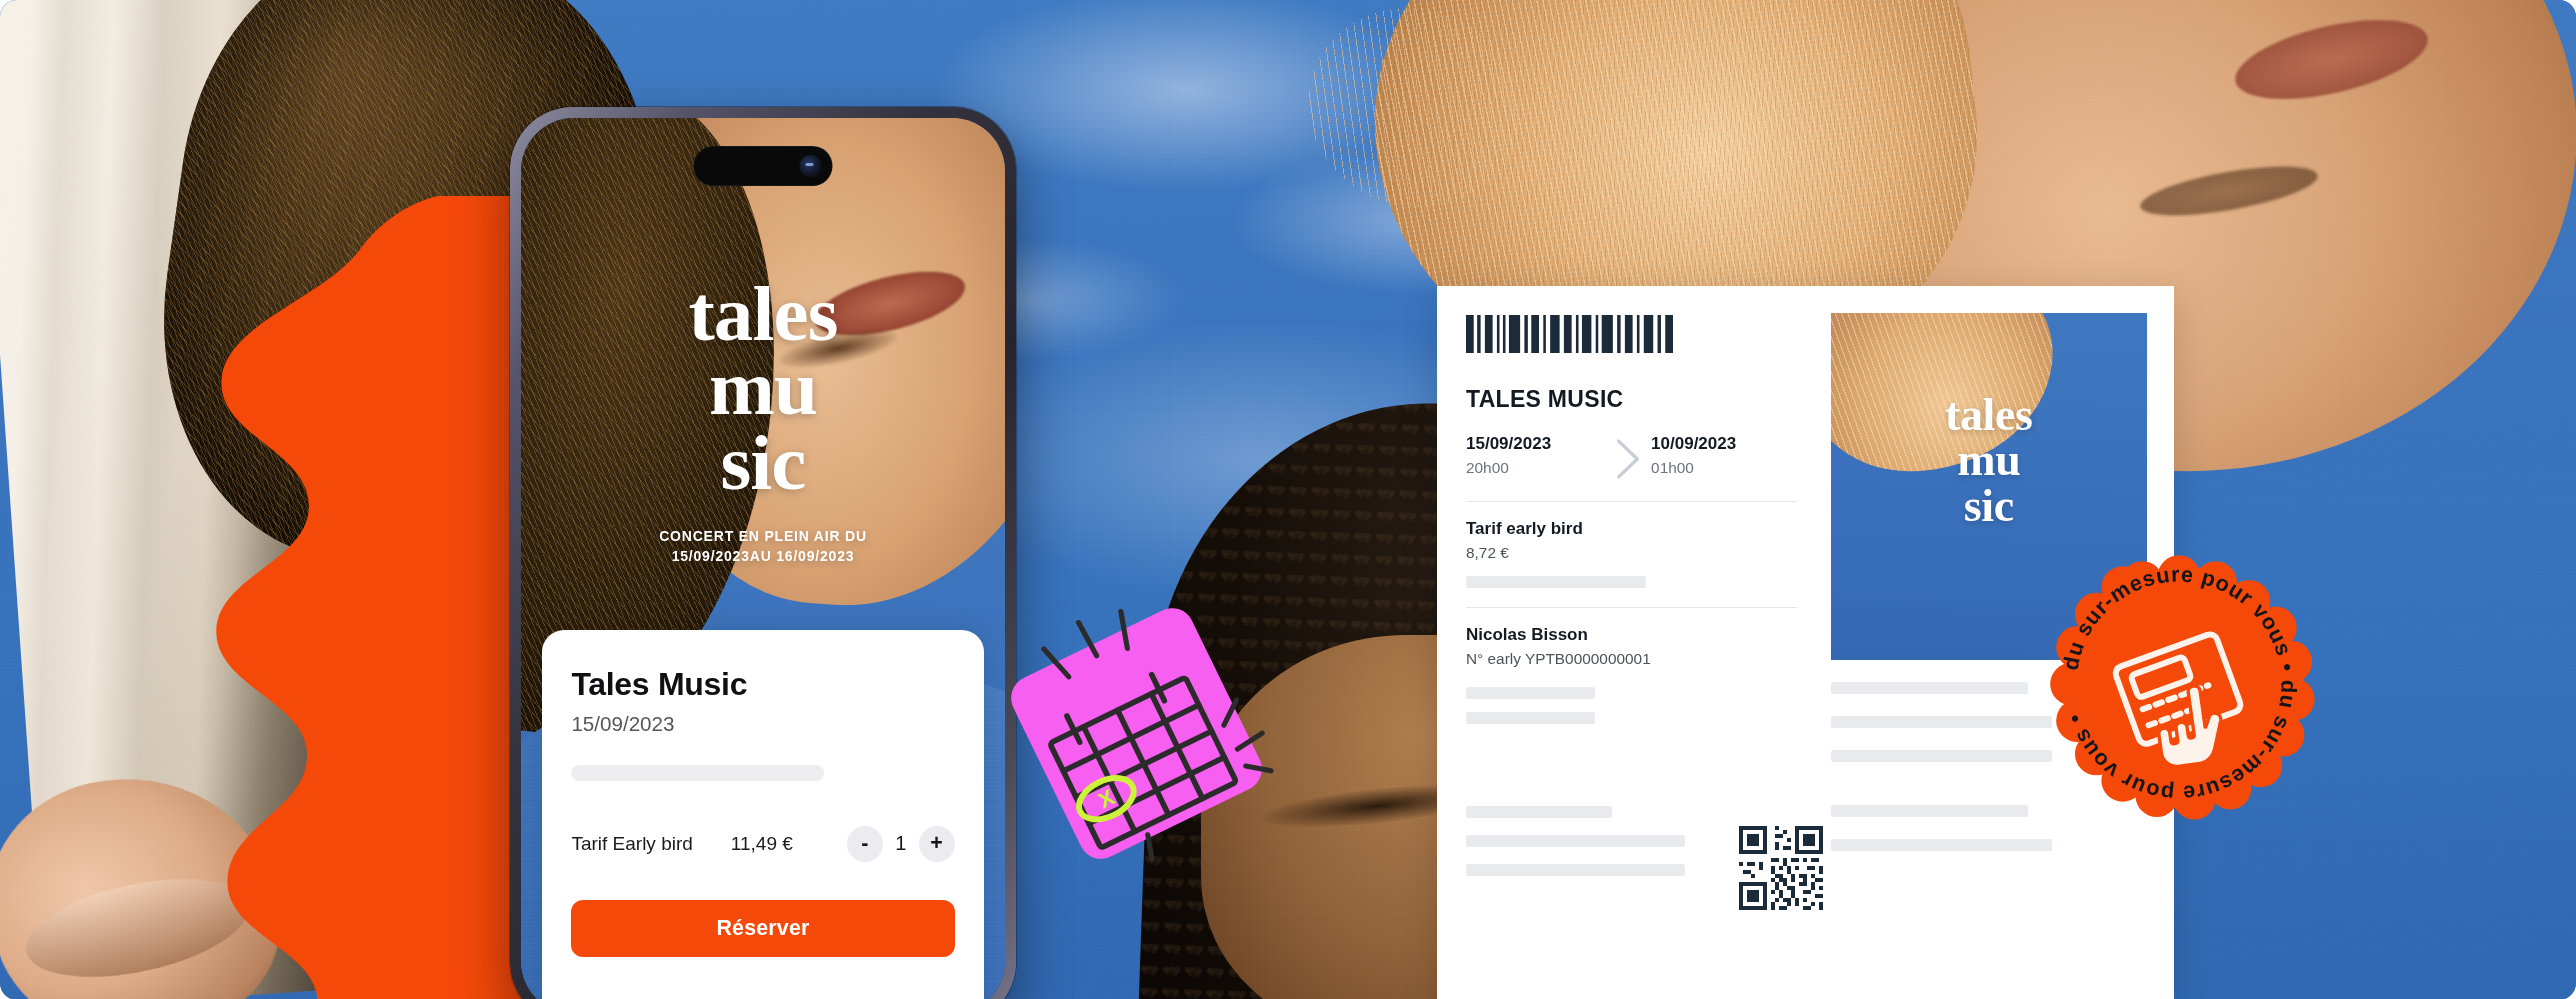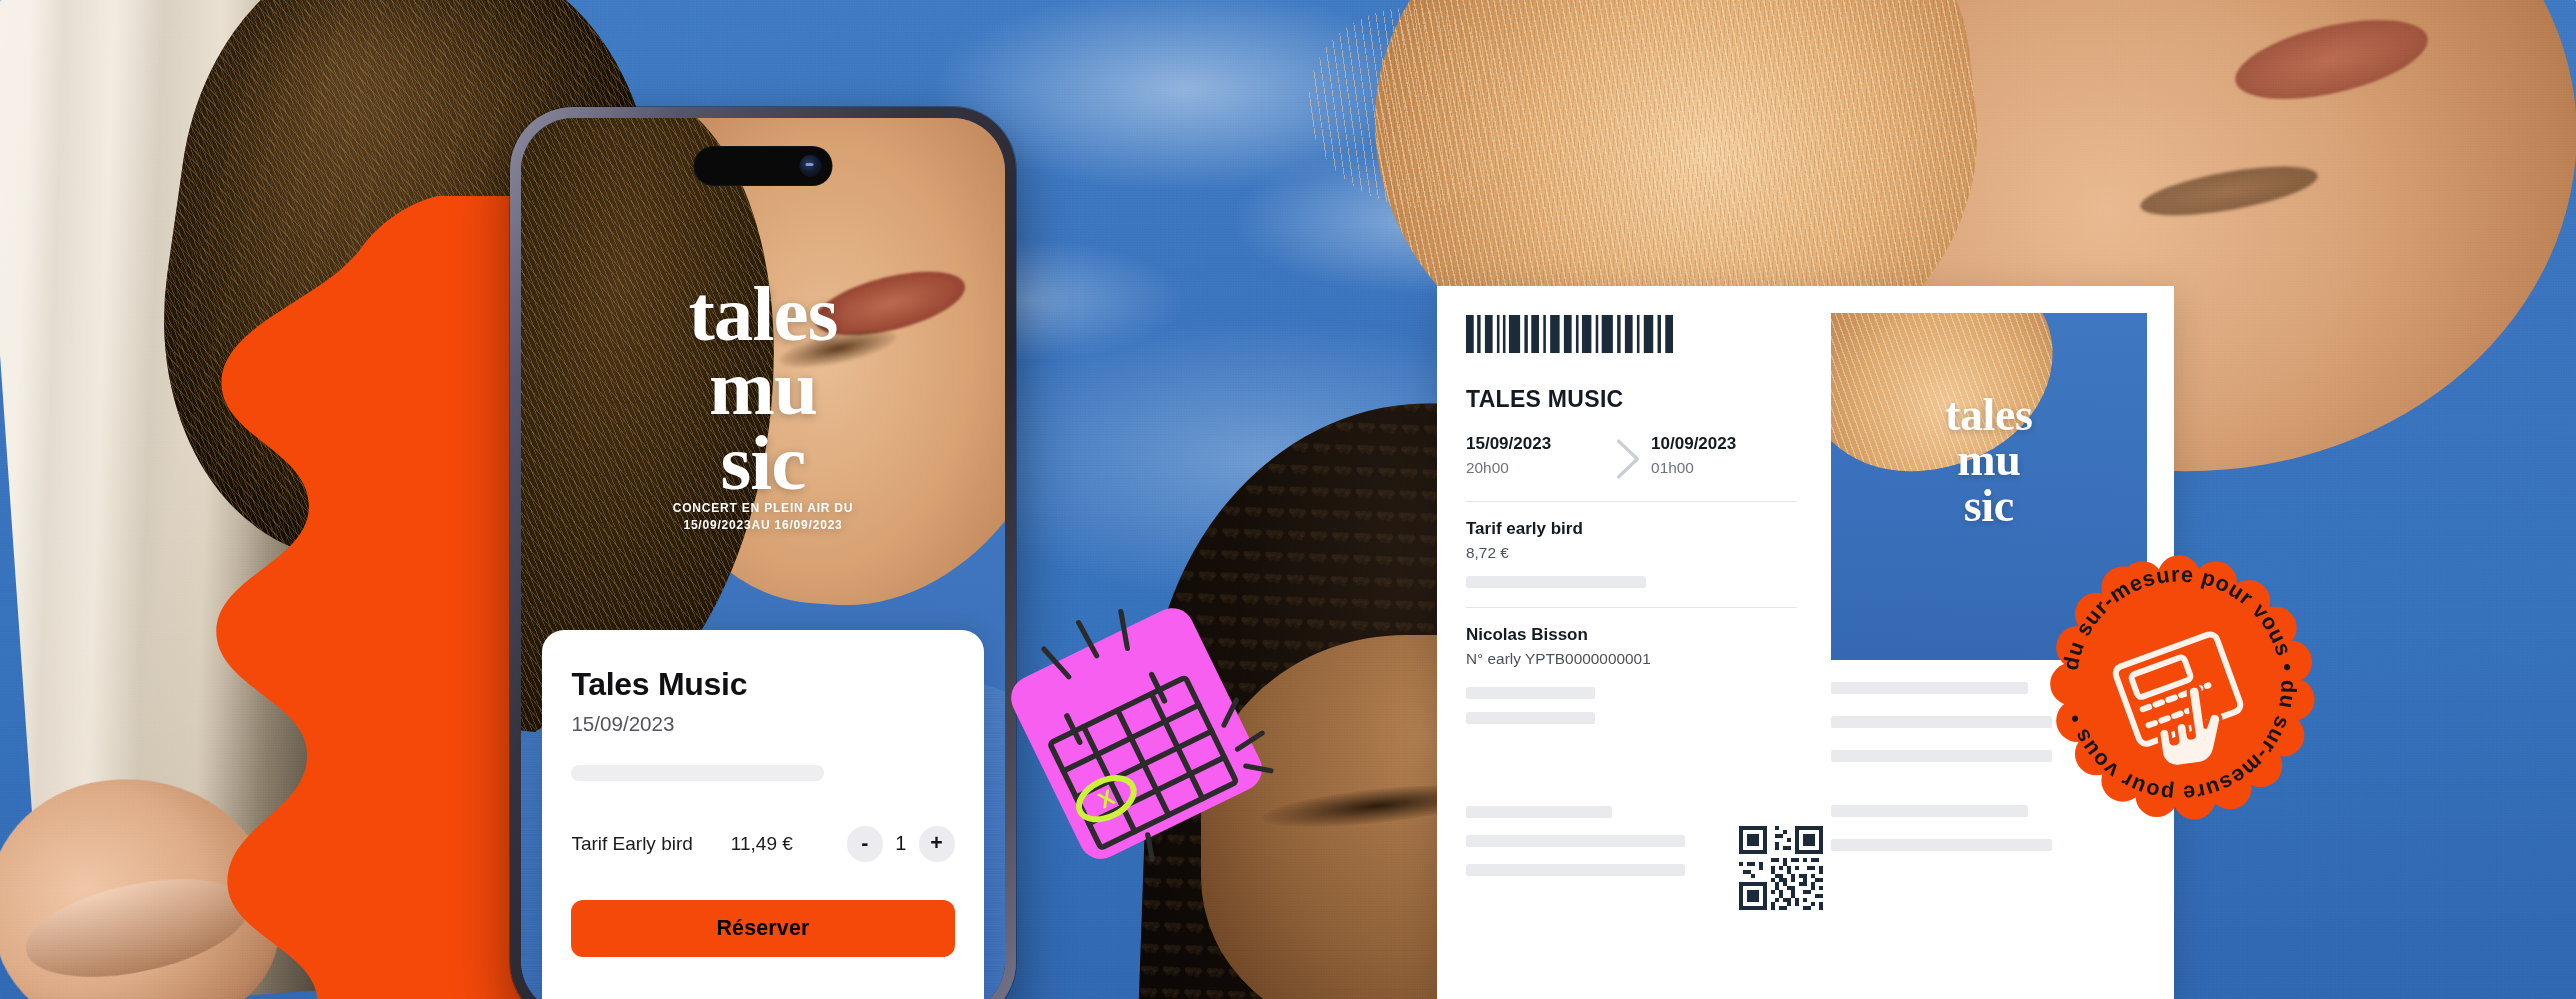--- a/index.html
+++ b/index.html
@@ -8,21 +8,21 @@
     padding: 0;
     background: #ffffff;
     font-family: "Liberation Sans", sans-serif;
   }
   #stage {
     position: relative;
     width: 2576px;
     height: 1000px;
     overflow: hidden;
     background: #3a74be;
-    border-radius: 2px;
+    border-radius: 17px;
   }
 
   
   .photo-layer { position: absolute; inset: 0; overflow: hidden; }
 
   
   .sky {
     position: absolute; inset: 0;
     background:
       radial-gradient(ellipse 360px 146px at 46% 9%, rgba(225,238,250,.50), rgba(225,238,250,0) 70%),
@@ -224,21 +224,21 @@
 
   .brand-wrap {
     position:absolute; left:0; right:0; top: 159px; text-align:center; z-index: 6;
     color:#fff; text-shadow: 0 1.7px 8.6px rgba(0,0,0,.26);
   }
   .brand-line {
     font-family: "Liberation Serif", "DejaVu Serif", serif;
     font-weight: 700; font-size: 79px; line-height: .94; letter-spacing: -0.9px;
   }
   .brand-sub {
-    font-size: 12px; font-weight: 700; letter-spacing: 0.8px;
+    margin-top: 26px; font-size: 14px; font-weight: 700; letter-spacing: 0.8px;
     line-height: 1.45; text-transform: uppercase;
   }
 
   .booking-card {
     position:absolute; left: 21.4px; right: 21.4px; top: 512px; bottom: -34px;
     background:#fff; border-radius: 22px; z-index: 8;
     padding: 36px 29px 0 29px; box-sizing:border-box;
     box-shadow: 0 -3.4px 22px rgba(0,0,0,.10);
   }
   .bc-title { font-size: 32px; font-weight: 700; color:#0f0f14; letter-spacing:-0.3px; }
@@ -252,21 +252,21 @@
   .bc-stepper { margin-left:auto; display:flex; align-items:center; gap: 11px; }
   .step-btn {
     width: 36px; height: 36px; border-radius: 50%; border:0; background:#ececf0;
     color:#15151a; font-size: 21.4px; font-weight:700; line-height: 1;
     display:flex; align-items:center; justify-content:center; cursor:pointer;
     font-family:"Liberation Sans", sans-serif;
   }
   .step-qty { font-size: 20px; color:#15151a; min-width: 13.7px; text-align:center; }
   .bc-cta {
     margin-top: 38px; width: 100%; height: 57px; border:0; border-radius: 12px;
-    background: var(--orange); color:#000000; font-size: 21.4px; font-weight:700;
+    background: var(--orange); color:#ffffff; font-size: 21.4px; font-weight:700;
     letter-spacing:0.2px; cursor:pointer; font-family:"Liberation Sans", sans-serif;
   }
 
   
   .cal-sticker {
     position:absolute; left: 1008px; top: 605px; width: 257px; height: 257px;
     transform: rotate(-26deg); z-index: 5;
   }
 
   

